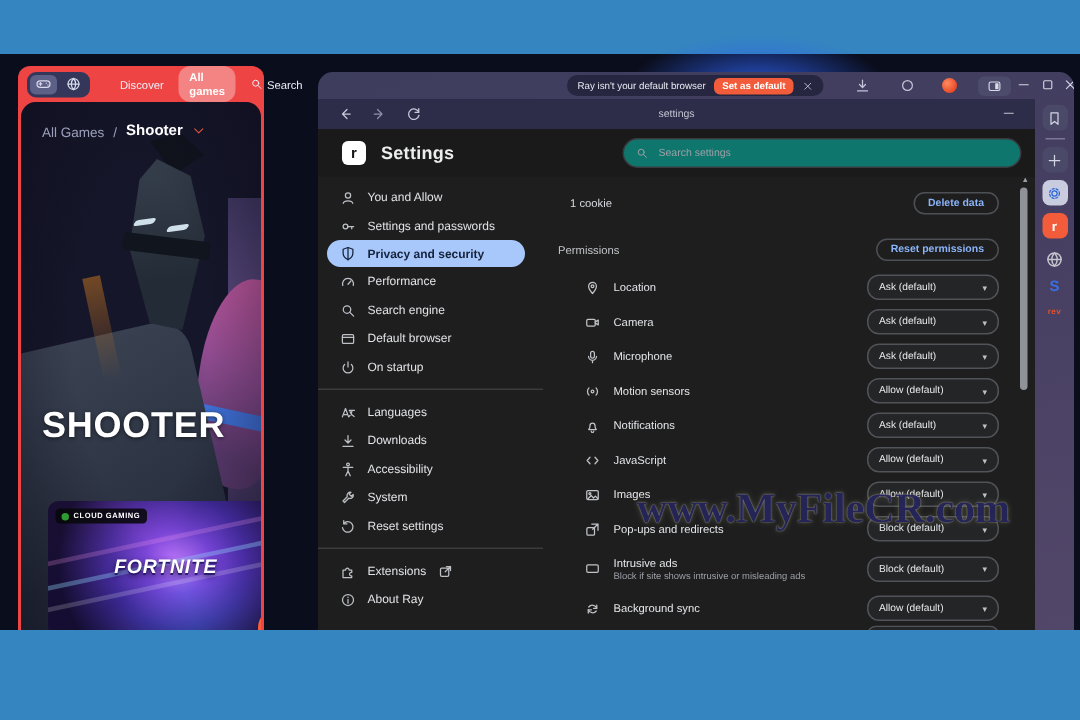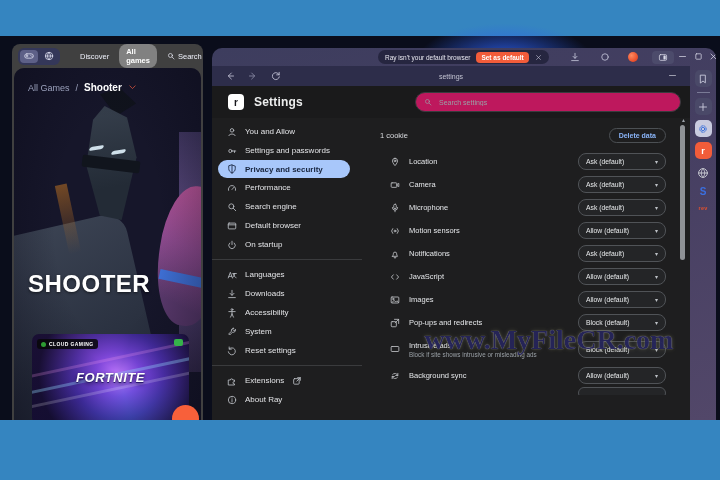--- a/index.html
+++ b/index.html
@@ -9,22 +9,22 @@
   .icon{display:inline-flex;align-items:center;justify-content:center;}
   .icon svg{width:100%;height:100%;fill:none;stroke:currentColor;stroke-width:1;
     stroke-linecap:round;stroke-linejoin:round;}
 
   
   .wallpaper{position:absolute;left:0;top:36px;width:720px;height:384px;background:#0a0d1b;}
   .bloom{position:absolute;left:415px;top:-14px;width:180px;height:74px;
     background:radial-gradient(ellipse at center,rgba(45,95,235,.9),rgba(45,95,235,0) 68%);}
 
   
-  .game-window{position:absolute;left:12px;top:44px;width:191px;height:376px;
-    background:#404040;border-radius:8px 8px 0 0;}
+  .game-window{position:absolute;left:12px;top:44px;width:164px;height:376px;
+    background:#ef4444;border-radius:8px 8px 0 0;}
   .gw-topbar{height:24px;display:flex;align-items:center;padding:0 6px;color:#eef0fa;}
   .gw-seg{display:flex;background:#343759;border-radius:6px;padding:2px;gap:2px;}
   .gw-seg .seg{width:18px;height:13px;border-radius:4px;display:flex;align-items:center;
     justify-content:center;color:#d8daec;}
   .gw-seg .seg.active{background:#5d6087;}
   .gw-seg .icon{width:10px;height:10px;}
   .gw-back{margin-left:9px;width:10px;height:10px;color:#f0f1fa;}
   .gw-link{font-size:7.5px;color:#eef0fa;margin-left:11px;}
   .gw-pill-link{background:rgba(255,255,255,.34);border-radius:8px;padding:3px 7px;
     font-size:7.5px;font-weight:bold;color:#fff;margin-left:10px;}
@@ -103,21 +103,21 @@
   .tab-title{position:absolute;left:0;width:478px;text-align:center;font-size:7px;color:#c3c4d2;}
   .nr-min{position:absolute;right:13px;top:5px;width:9px;height:9px;color:#c3c4d2;}
 
   
   .settings-page{position:absolute;left:0;top:38px;width:478px;height:334px;background:#1e1e1f;}
   .sp-header{position:absolute;top:0;left:0;width:100%;height:32px;background:#1a1a1b;
     display:flex;align-items:center;}
   .sp-logo{width:16px;height:16px;background:#fff;border-radius:4px;margin-left:16px;
     display:flex;align-items:center;justify-content:center;font-weight:bold;color:#17171c;font-size:10px;}
   .sp-title{margin-left:10px;font-size:12px;font-weight:bold;color:#eceded;letter-spacing:.2px;}
-  .sp-search{position:absolute;left:203px;top:6px;width:266px;height:20px;background:#be185d;
+  .sp-search{position:absolute;left:203px;top:6px;width:266px;height:20px;background:#0f766e;
     border:1px solid #3a3b3e;border-radius:10px;display:flex;align-items:center;padding:0 8px;gap:5px;}
   .sp-search .icon{width:8px;height:8px;color:#9aa0a6;flex:none;}
   .sp-search input{background:transparent;border:none;outline:none;color:#d9dadd;font-size:7px;
     width:100%;font-family:inherit;}
   .sp-search input::placeholder{color:#9aa0a6;}
   .sp-nav{position:absolute;left:0;top:36px;width:150px;}
   .nav-item{height:19px;display:flex;align-items:center;gap:8px;padding-left:15px;color:#e2e3e6;
     font-size:8px;}
   .nav-item .icon{width:10px;height:10px;color:#bdc1c6;flex:none;}
   .nav-item.selected{background:#a8c7fa;border-radius:10px;margin:0 12px 0 6px;padding-left:9px;
@@ -471,20 +471,24 @@
             </span>
             <span>About Ray</span>
           </div>
         </nav>
 
       <main class="sp-main">
         <div class="cookie-row">
           <span class="cookie-text">1 cookie</span>
           <button class="btn">Delete data</button>
         </div>
+        <div class="perm-head">
+          <span class="perm-label">Permissions</span>
+          <button class="btn">Reset permissions</button>
+        </div>
         <div class="perm-rows" id="perm-rows">
             <div class="perm-row">
               <span class="icon">
                 <svg viewBox="0 0 12 12">
                   <path d="M6 1.5a3.1 3.1 0 0 1 3.1 3.1C9.1 6.9 6 10.4 6 10.4S2.9 6.9 2.9 4.6A3.1 3.1 0 0 1 6 1.5z"></path>
                   <circle cx="6" cy="4.6" r="1.1"></circle>
                 </svg>
               </span>
               <span class="perm-texts">
                 <span class="perm-name">Location</span>

